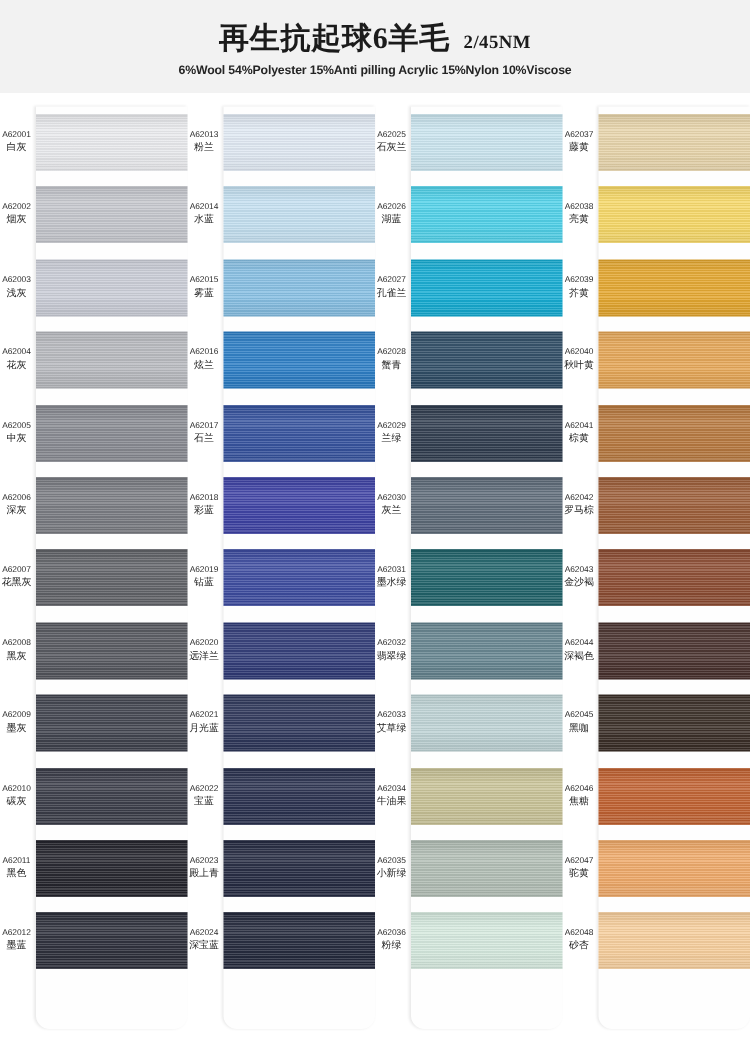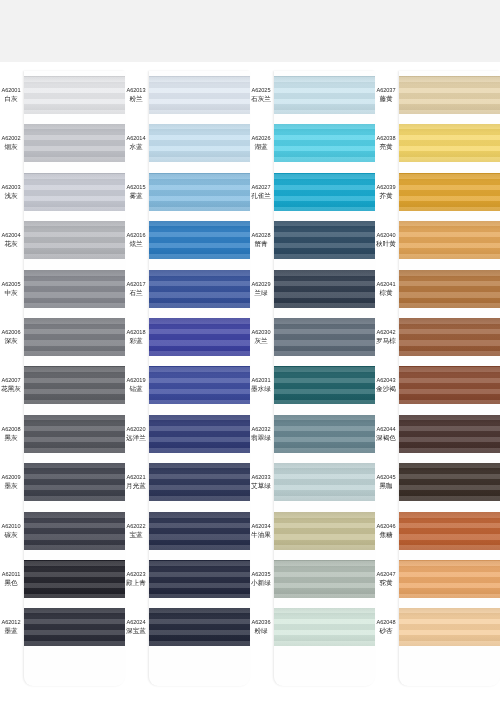--- a/index.html
+++ b/index.html
@@ -144,20 +144,25 @@
         rgba(255,255,255,0.06) 22%,
         rgba(255,255,255,0.02) 70%,
         rgba(0,0,0,0.06) 100%);
     pointer-events: none;
   }
 </style>
 </head>
 <body>
 
 <div class="header">
+  <div class="title-row">
+    <span class="title-main">再生抗起球6羊毛</span>
+    <span class="title-count">2/45NM</span>
+  </div>
+  <div class="subtitle">6%Wool 54%Polyester 15%Anti pilling Acrylic 15%Nylon 10%Viscose</div>
 </div>
 
 <div class="columns" id="columns">
     <div class="column">
       <div class="card"></div>
       <div class="rows">
         <div class="row">
           <div class="label">
             <span class="code">A62001</span>
             <span class="cname">白灰</span>

